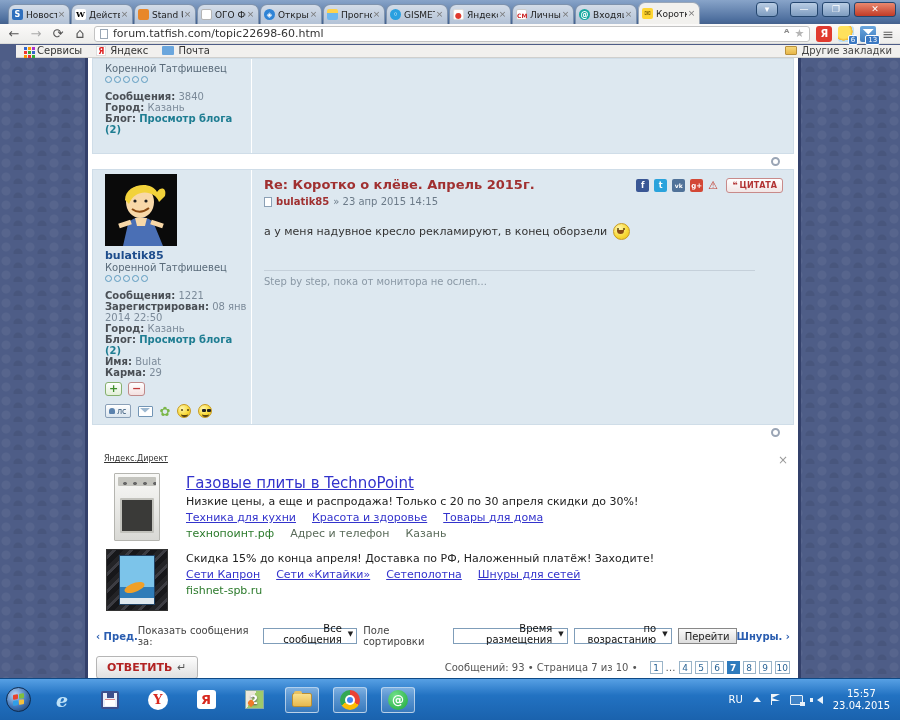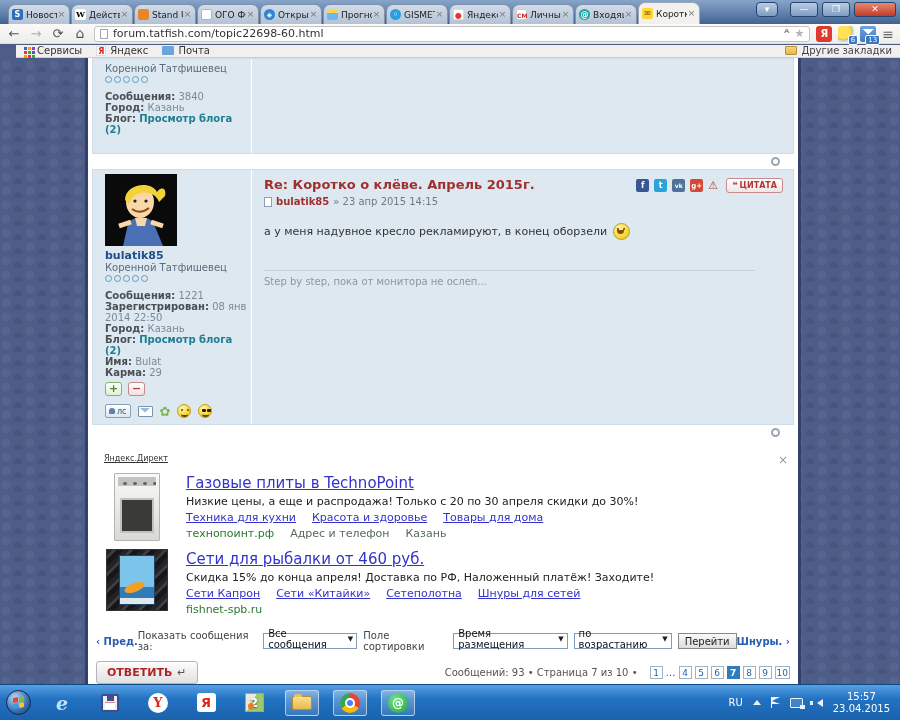--- a/index.html
+++ b/index.html
@@ -122,37 +122,37 @@
   .adlinks{display:flex;gap:16px;margin-top:3px;font-size:11px;}
   .adlinks span{color:#3333cc;text-decoration:underline;}
   .addomain{display:flex;gap:16px;margin-top:3px;font-size:11px;}
   .dom{color:#2b7a2b;}
   .extra{color:#5a6b5a;}
 
   
   .pagerrow{display:flex;align-items:center;margin:10px 4px 0;font-size:10px;color:#444;}
   .plink{color:#2a5db0;font-weight:bold;}
   .pagerctr{flex:1;display:flex;justify-content:center;align-items:center;gap:6px;}
-  .select{height:16px;border:1px solid #7f9db9;background:#fff;display:flex;align-items:center;padding:0 3px 4px 4px;gap:6px;font-size:10px;color:#111;}
+  .select{height:16px;border:1px solid #7f9db9;background:#fff;display:flex;align-items:center;padding:0 3px 4px 4px;gap:6px;font-size:10px;color:#111;text-align:right;}
   .select::after{content:"▼";font-size:7px;color:#222;}
   .gobtn{height:16px;border:1px solid #888;background:linear-gradient(#fafafa,#ddd);font-size:10px;color:#222;padding:0 6px;font-family:inherit;}
   .replyrow{display:flex;align-items:center;margin:9px 4px 0;justify-content:space-between;}
   .replybtn{display:flex;align-items:center;gap:5px;border:1px solid #b5b5b5;border-radius:3px;background:linear-gradient(#fdfdfd,#e0e0e0);padding:4px 10px;font:bold 11px "DejaVu Sans",sans-serif;color:#b22222;}
   .replyarrow{color:#555;font-weight:normal;} .replyarrow::before{content:"↵";}
   .pagination{margin-left:auto;display:flex;align-items:center;gap:3px;font-size:10px;color:#555;}
   .pinfo{margin-right:9px;}
   .pg{min-width:13px;height:13px;border:1px solid #9ab4c8;background:#fff;color:#2a6496;font-size:9px;line-height:12px;text-align:center;padding:0 1px;}
   .pg.active{background:#2e7bbd;border-color:#2e7bbd;color:#fff;font-weight:bold;}
   .pgell{color:#555;}
   .announce{margin:12px 4px 0;border:1px solid #1c84c6;border-radius:3px;background:linear-gradient(#3fb0ea,#128bd0);padding:4px 5px 6px;}
   .antitle{font-size:9px;font-weight:bold;color:#fff;letter-spacing:.4px;margin:1px 3px 5px;}
   .anbar{background:#eef5fa;border:1px solid #bcd4e4;text-align:center;font-size:10px;color:#33566b;padding:3px 4px;}
 
   
-  .taskbar{position:absolute;left:0;right:0;bottom:0;height:36px;background:linear-gradient(#57a0e4,#2272c2 40%,#1a62ad);border-top:1px solid #0f4a86;display:flex;align-items:center;padding:0 6px;gap:14px;}
+  .taskbar{position:absolute;left:0;right:0;bottom:0;height:42px;background:linear-gradient(#57a0e4,#2272c2 40%,#1a62ad);border-top:1px solid #0f4a86;display:flex;align-items:center;padding:0 6px;gap:14px;}
   .orb{width:25px;height:25px;border-radius:50%;background:radial-gradient(circle at 35% 30%,#bcd9f7,#3f74b8 55%,#16365e);border:1px solid #0e2a4d;display:flex;align-items:center;justify-content:center;flex:none;}
   .flag{width:11px;height:11px;display:grid;grid-template-columns:1fr 1fr;gap:1px;transform:skewY(-8deg);}
   .flag i{border-radius:1px;}
   .f1{background:#e8442c;} .f2{background:#7fbf3f;} .f3{background:#2f9fe8;} .f4{background:#f5c13c;}
   .tkico{width:34px;height:26px;display:flex;align-items:center;justify-content:center;flex:none;}
   .tkbtn{border:1px solid rgba(255,255,255,.55);border-radius:3px;background:linear-gradient(rgba(255,255,255,.35),rgba(255,255,255,.12));}
   .ieico{font:italic bold 19px "DejaVu Serif",serif;color:#bfe2f8;} .ieico::before{content:"e";}
   .floppy{width:18px;height:18px;background:#e8eef8;border:2px solid #3c4f8c;border-radius:2px;position:relative;}
   .floppy::before{content:"";position:absolute;top:0;left:4px;width:7px;height:5px;background:#3c4f8c;}
   .floppy::after{content:"";position:absolute;bottom:1px;left:2px;right:2px;height:6px;background:#fff;border-top:1px solid #d88;}
@@ -408,21 +408,20 @@
           </div>
         </div>
         <div class="ad">
           <div class="adimgwrap">
               <div class="netimg">
                 <span class="pack"></span>
                 <span class="fish"></span>
               </div>
             </div>
           <div class="adtxt">
-            <a class="adtitle">Сети для рыбалки от 460 руб.</a>
             <div class="addesc">Скидка 15% до конца апреля! Доставка по РФ, Наложенный платёж! Заходите!</div>
             <div class="adlinks">
               <span>Сети Капрон</span>
               <span>Сети «Китайки»</span>
               <span>Сетеполотна</span>
               <span>Шнуры для сетей</span>
             </div>
             <div class="addomain">
               <span class="dom">fishnet-spb.ru</span>
             </div>

